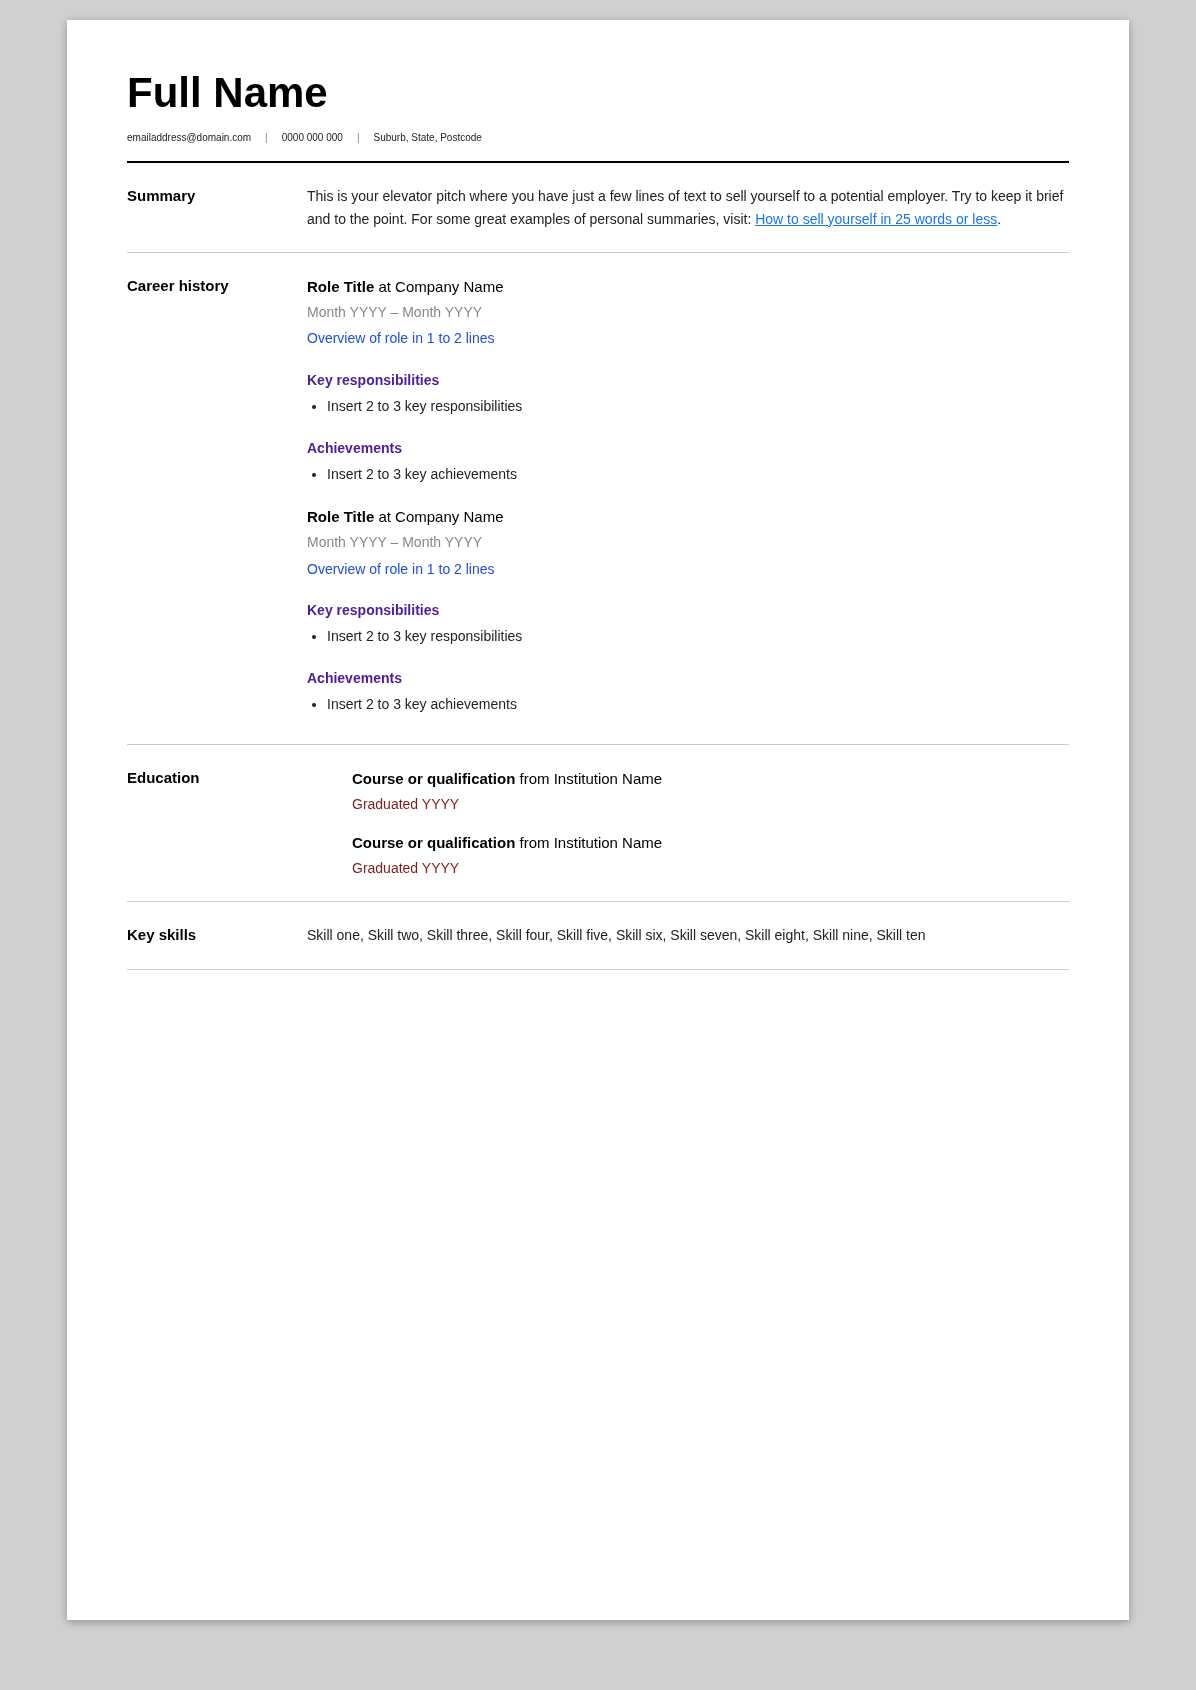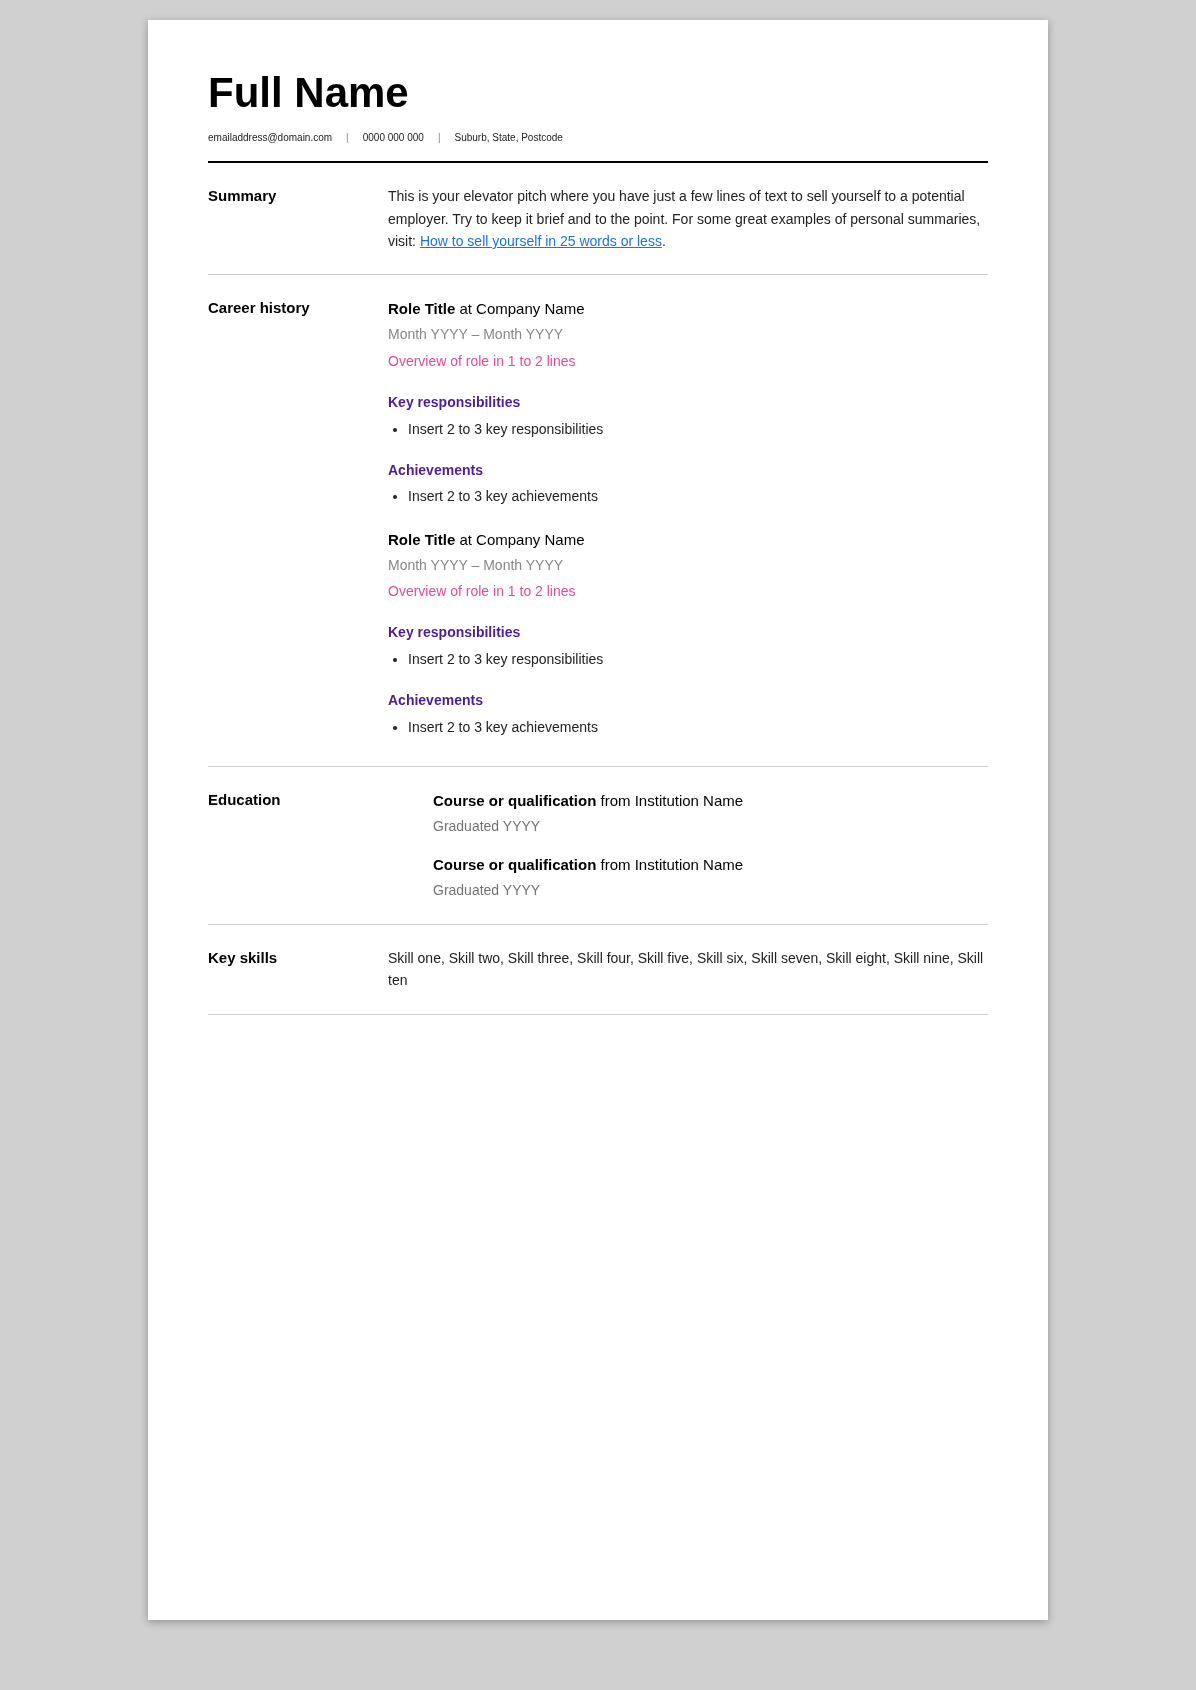--- a/index.html
+++ b/index.html
@@ -13,21 +13,21 @@
       display: flex;
       justify-content: center;
       align-items: flex-start;
       min-height: 100vh;
       padding: 20px;
       font-family: Arial, sans-serif;
     }
 
     .resume-page {
       background: #ffffff;
-      width: 900px;
+      width: 1062px;
       min-height: 1600px;
       padding: 50px 60px 60px 60px;
       box-shadow: 0 2px 8px rgba(0,0,0,0.3);
     }
 
     .header-name {
       font-size: 42px;
       font-weight: 900;
       color: #000;
       line-height: 1.1;
@@ -108,21 +108,21 @@
     }
 
     .job-dates {
       color: #888;
       font-size: 14px;
       margin-bottom: 4px;
     }
 
     .job-overview {
       font-size: 14px;
-      color: #ec4899;
+      color: #1d4ed8;
       margin-bottom: 8px;
     }
 
     .sub-heading {
       font-weight: 700;
       font-size: 14px;
       color: #4c1d95;
       margin-bottom: 4px;
       margin-top: 19px;
     }
@@ -152,21 +152,21 @@
       font-size: 15px;
       color: #000;
       margin-bottom: 2px;
     }
 
     .edu-title-bold {
       font-weight: 700;
     }
 
     .edu-graduated {
-      color: #737373;
+      color: #7f1d1d;
       font-size: 14px;
     }
 
     .skills-text {
       font-size: 14px;
       color: #222;
       line-height: 1.6;
     }
 
     .references-text {

